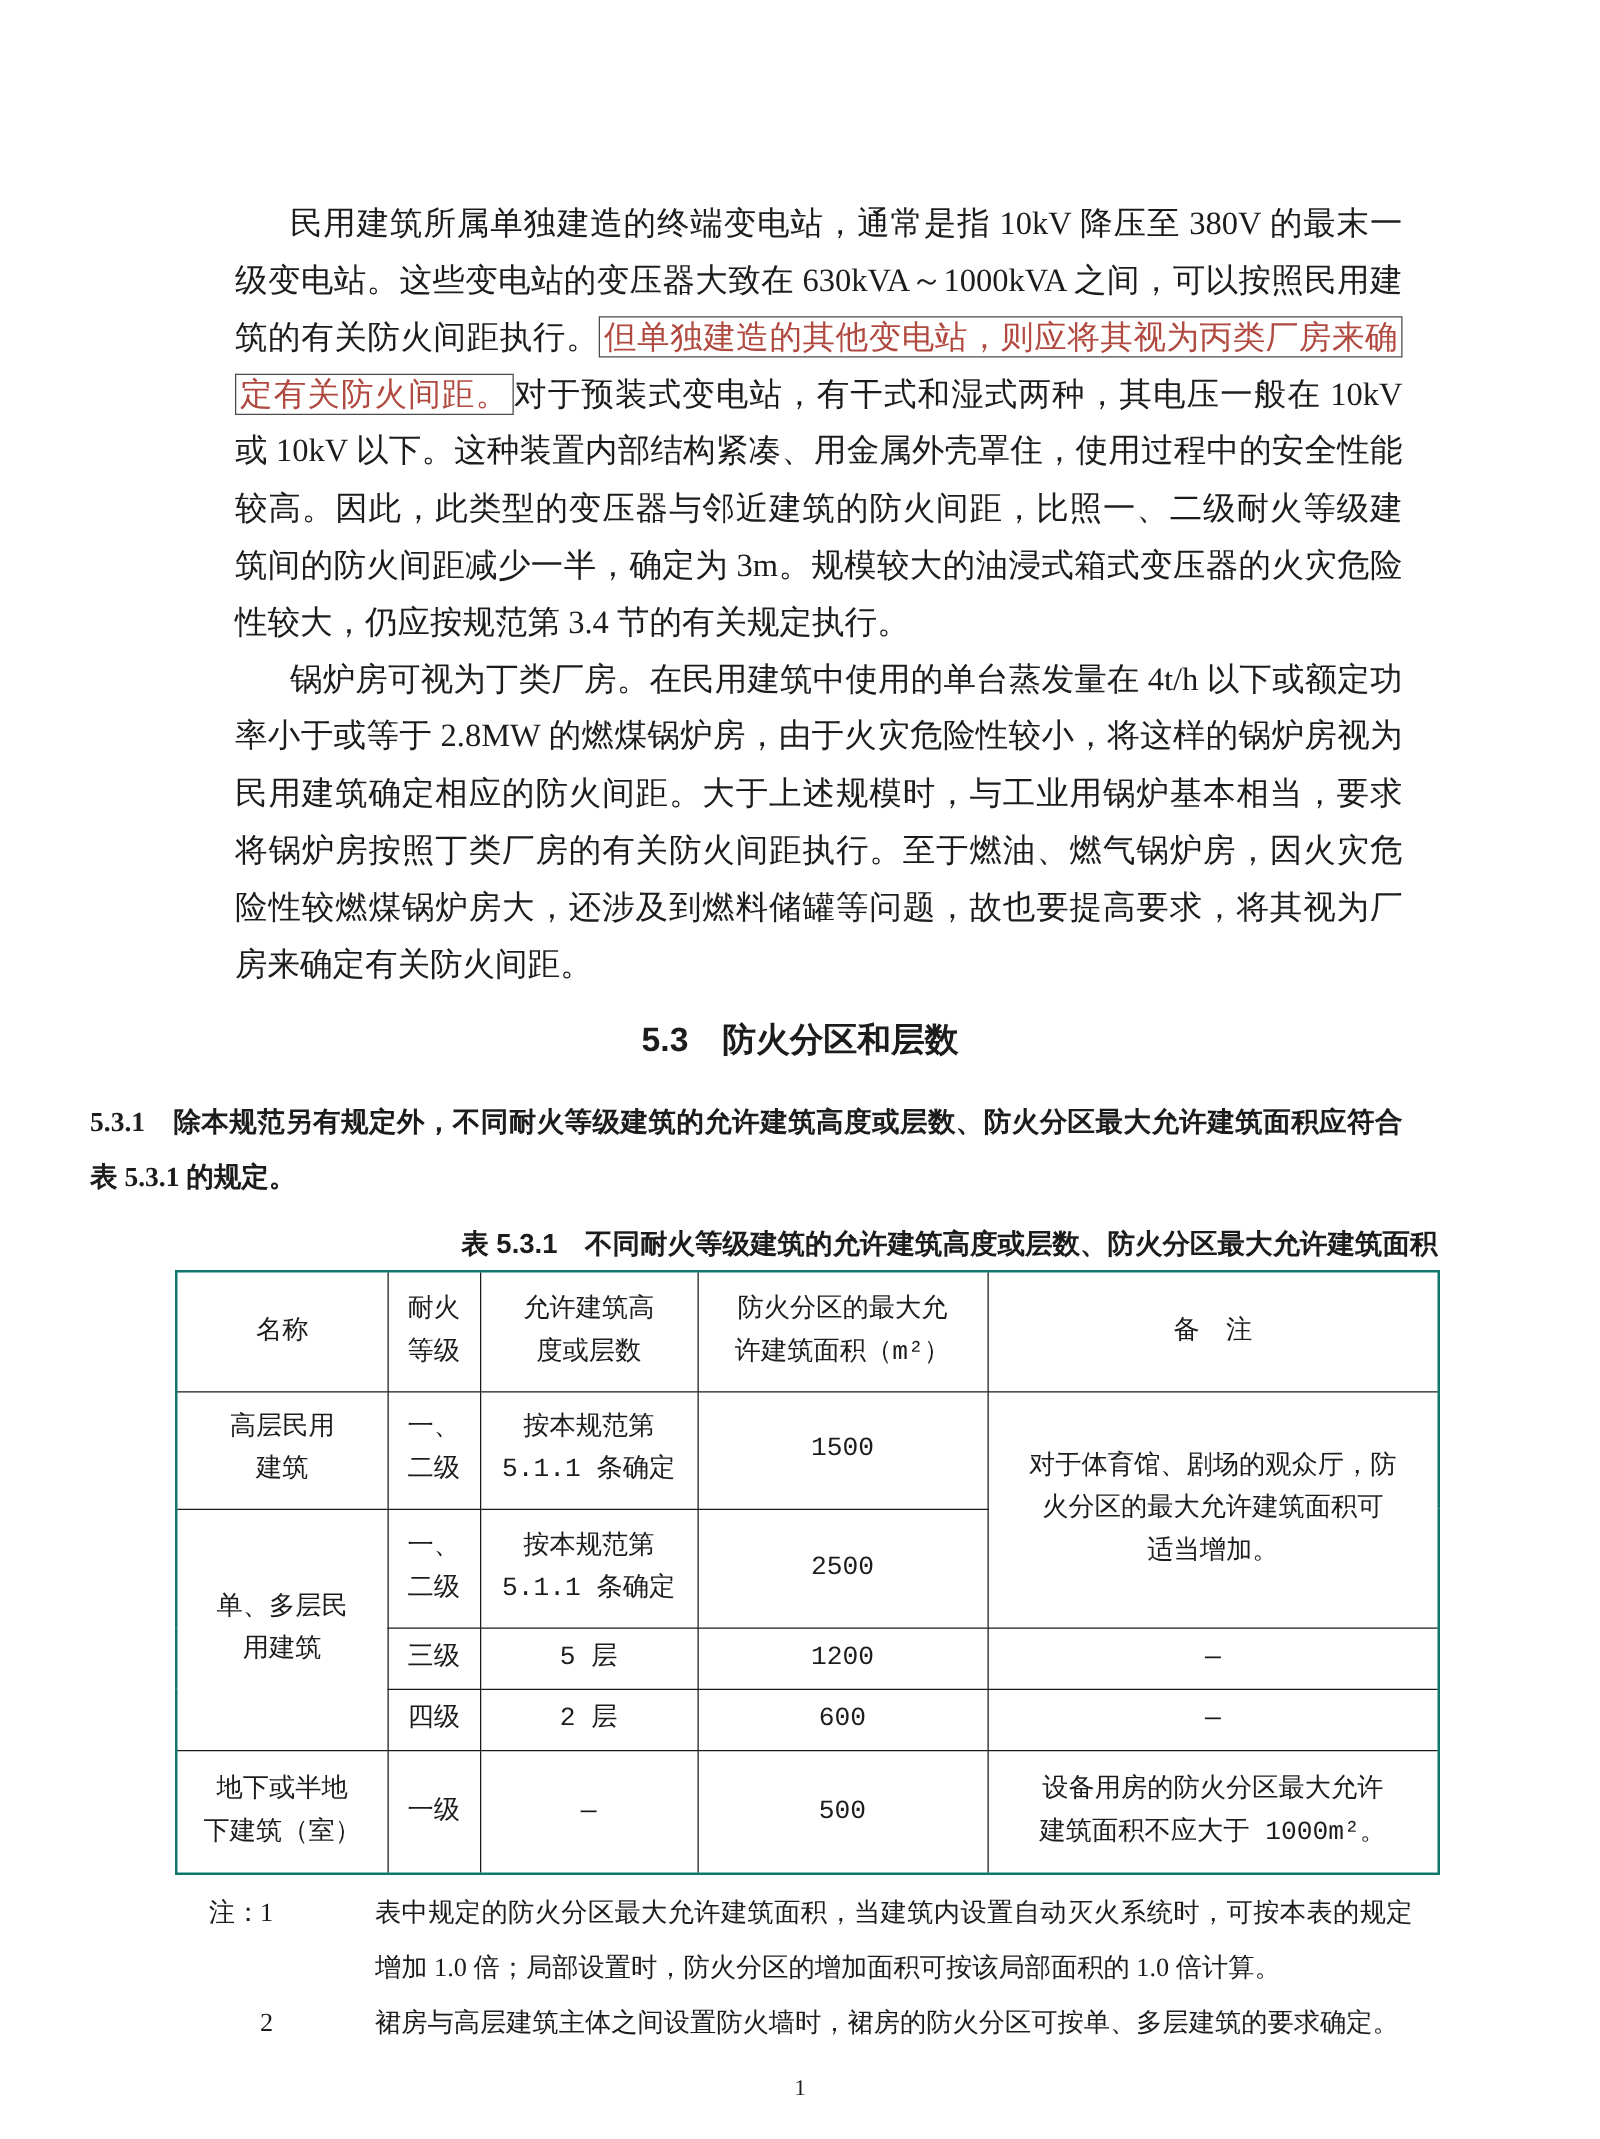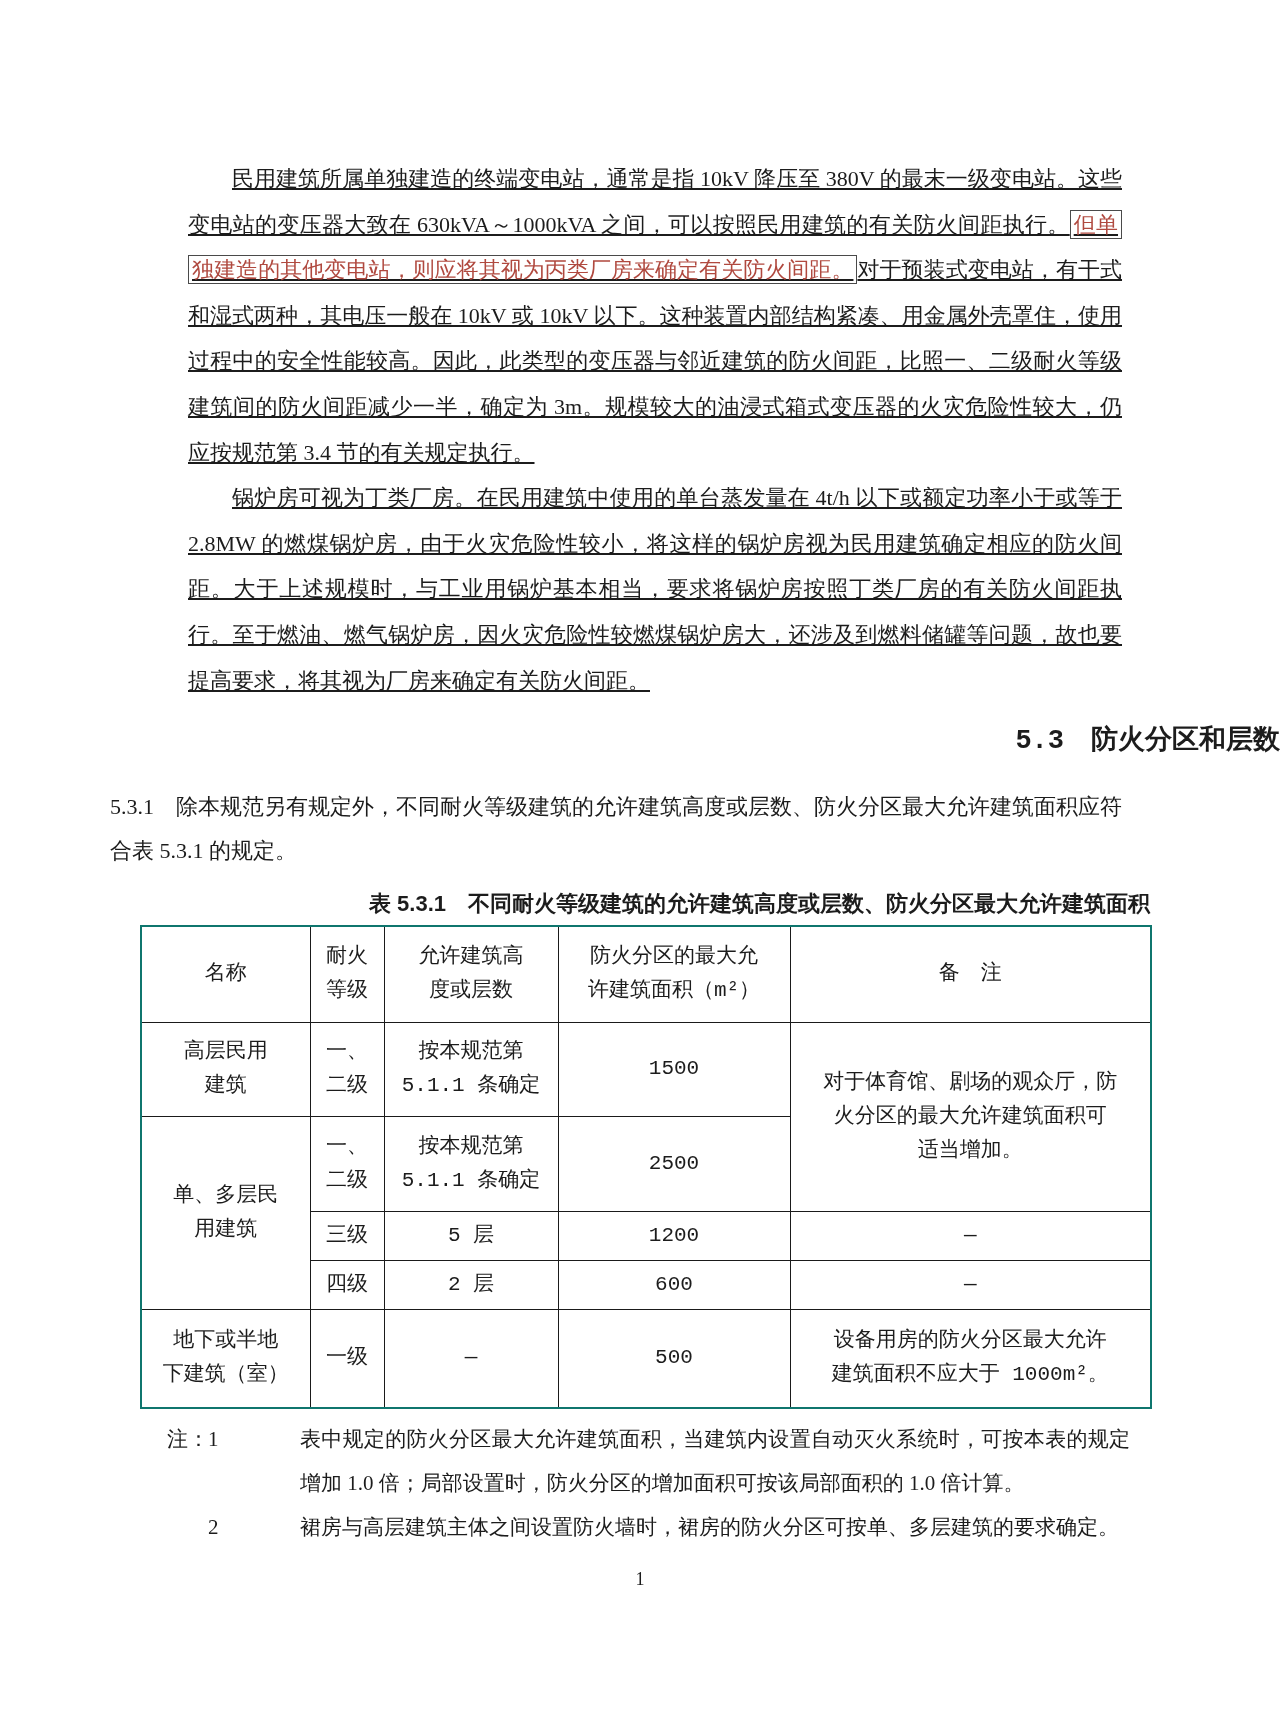--- a/index.html
+++ b/index.html
@@ -8,46 +8,46 @@
     width:1280px;height:1711px;
     background:#ffffff;
     box-sizing:border-box;
     padding-top:156px;
     overflow:hidden;
     color:#1c1c1c;
     font-family:"Liberation Serif", serif;
   }
   .body-para{
     margin:0 158px 0 188px;
-    font-size:22px;
+    font-size:26px;
     line-height:45.6px;
     text-align:justify;
     text-indent:44px;
-    text-decoration:underline;
   }
   .hl{
     color:var(--hl,#b0493f);
     border:1px solid #4a4a4a;
     padding:1px 3px;
     -webkit-box-decoration-break:clone;
     box-decoration-break:clone;
   }
   .section-heading{
     margin:16px 0 0 0;
     font-size:27px;
     font-weight:bold;
     line-height:44px;
-    text-align:right;
-    font-family:Liberation Mono, monospace;
+    text-align:center;
+    font-family:Liberation Sans, sans-serif;
   }
   .clause{
-    margin:22px 158px 0 110px;
+    margin:22px 158px 0 72px;
     font-size:22px;
     line-height:44px;
     text-align:justify;
+    font-weight:bold;
   }
   .table-title{
     margin:10px 0 0 140px;
     width:1010px;
     font-size:22px;
     font-weight:bold;
     line-height:42px;
     text-align:right;
     font-family:"Liberation Sans", sans-serif;
   }

